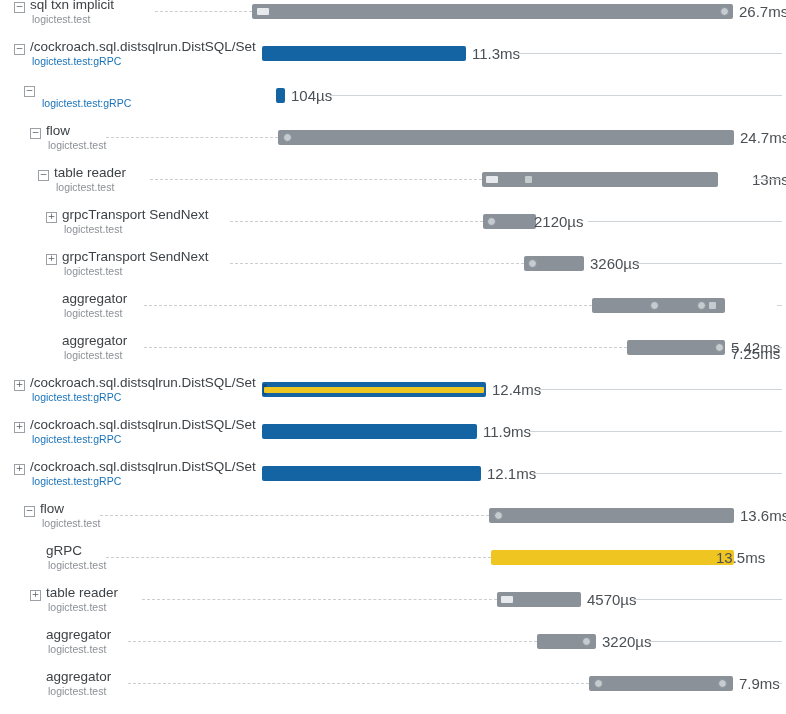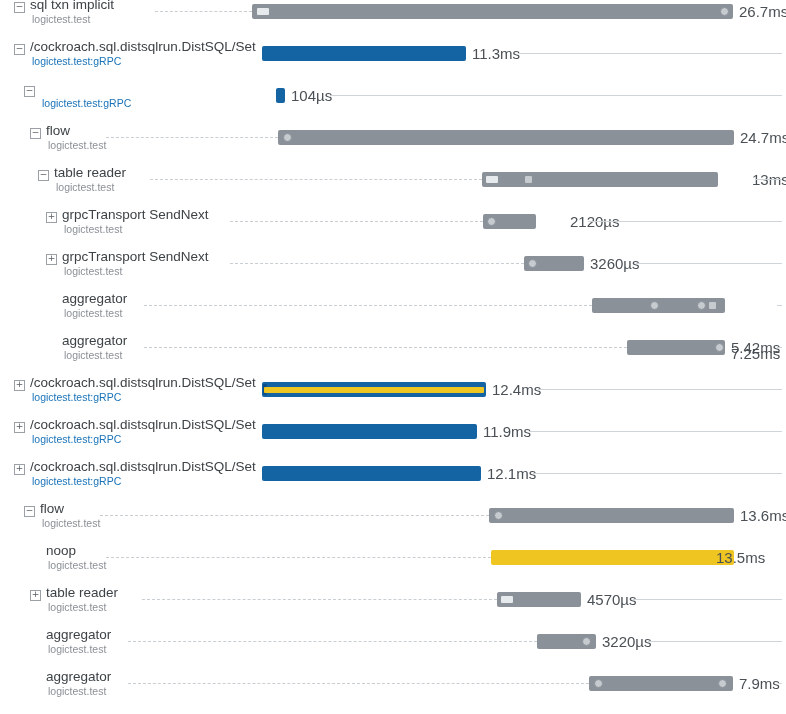--- a/index.html
+++ b/index.html
@@ -179,21 +179,21 @@
       <div class="leader solid" style="left: 756.4px; width: 25.6px;"></div>
     </div>
     <div class="row" style="top: 210px;">
       <div class="toggle plus" style="left: 46px;"></div>
       <div class="title" style="left: 62px;">grpcTransport SendNext</div>
       <div class="sub" style="left: 64px;">logictest.test</div>
       <div class="leader" style="left: 230.4px; width: 252.6px;"></div>
       <div class="bar gray" style="left: 483px; width: 53px;">
         <div class="marker" style="left: 4px;"></div>
       </div>
-      <div class="duration" style="left: 570px;">2120µs</div>
+      <div class="duration" style="left: 534px;">2120µs</div>
       <div class="leader solid" style="left: 587.6px; width: 194.4px;"></div>
     </div>
     <div class="row" style="top: 252px;">
       <div class="toggle plus" style="left: 46px;"></div>
       <div class="title" style="left: 62px;">grpcTransport SendNext</div>
       <div class="sub" style="left: 64px;">logictest.test</div>
       <div class="leader" style="left: 230.4px; width: 293.6px;"></div>
       <div class="bar gray" style="left: 524px; width: 60px;">
         <div class="marker" style="left: 4px;"></div>
       </div>
@@ -250,21 +250,21 @@
       <div class="toggle minus" style="left: 24px;"></div>
       <div class="title" style="left: 40px;">flow</div>
       <div class="sub" style="left: 42px;">logictest.test</div>
       <div class="leader" style="left: 100px; width: 389px;"></div>
       <div class="bar gray" style="left: 489px; width: 245px;">
         <div class="marker" style="left: 5px;"></div>
       </div>
       <div class="duration" style="left: 740px;">13.6ms</div>
     </div>
     <div class="row" style="top: 546px;">
-      <div class="title" style="left: 46px;">noop</div>
+      <div class="title" style="left: 46px;">gRPC</div>
       <div class="sub" style="left: 48px;">logictest.test</div>
       <div class="leader" style="left: 106px; width: 385px;"></div>
       <div class="bar yellow" style="left: 491px; width: 243px;"></div>
       <div class="duration" style="left: 716px;">13.5ms</div>
     </div>
     <div class="row" style="top: 588px;">
       <div class="toggle plus" style="left: 30px;"></div>
       <div class="title" style="left: 46px;">table reader</div>
       <div class="sub" style="left: 48px;">logictest.test</div>
       <div class="leader" style="left: 142.4px; width: 354.6px;"></div>

